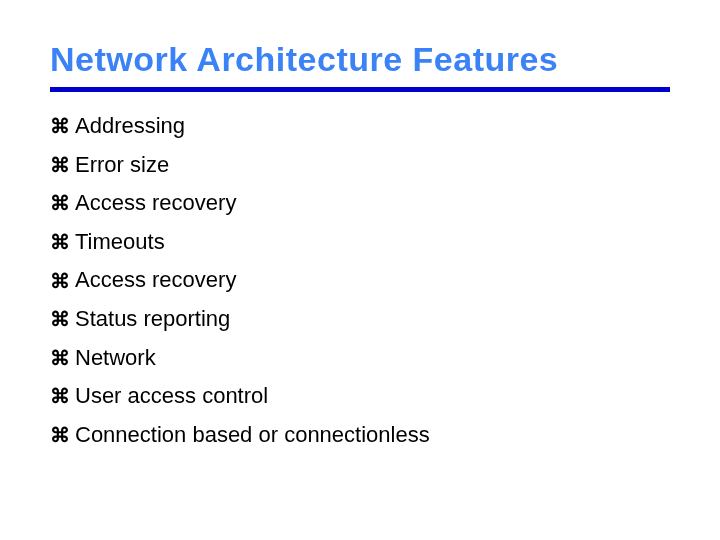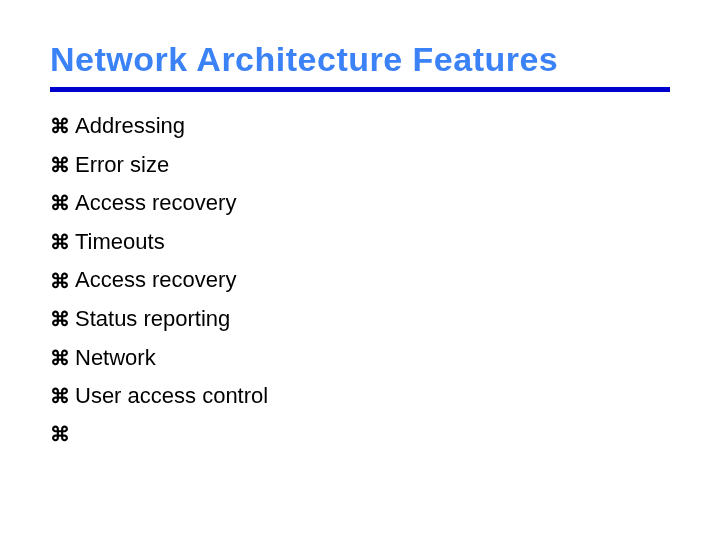--- a/index.html
+++ b/index.html
@@ -79,14 +79,15 @@
   <li class="bullet-item">
     <span class="bullet-icon">⌘</span>
     <span>Network</span>
   </li>
   <li class="bullet-item">
     <span class="bullet-icon">⌘</span>
     <span>User access control</span>
   </li>
   <li class="bullet-item">
     <span class="bullet-icon">⌘</span>
+    <span>Connection based or connectionless</span>
   </li>
 </ul>
 
 </body></html>

